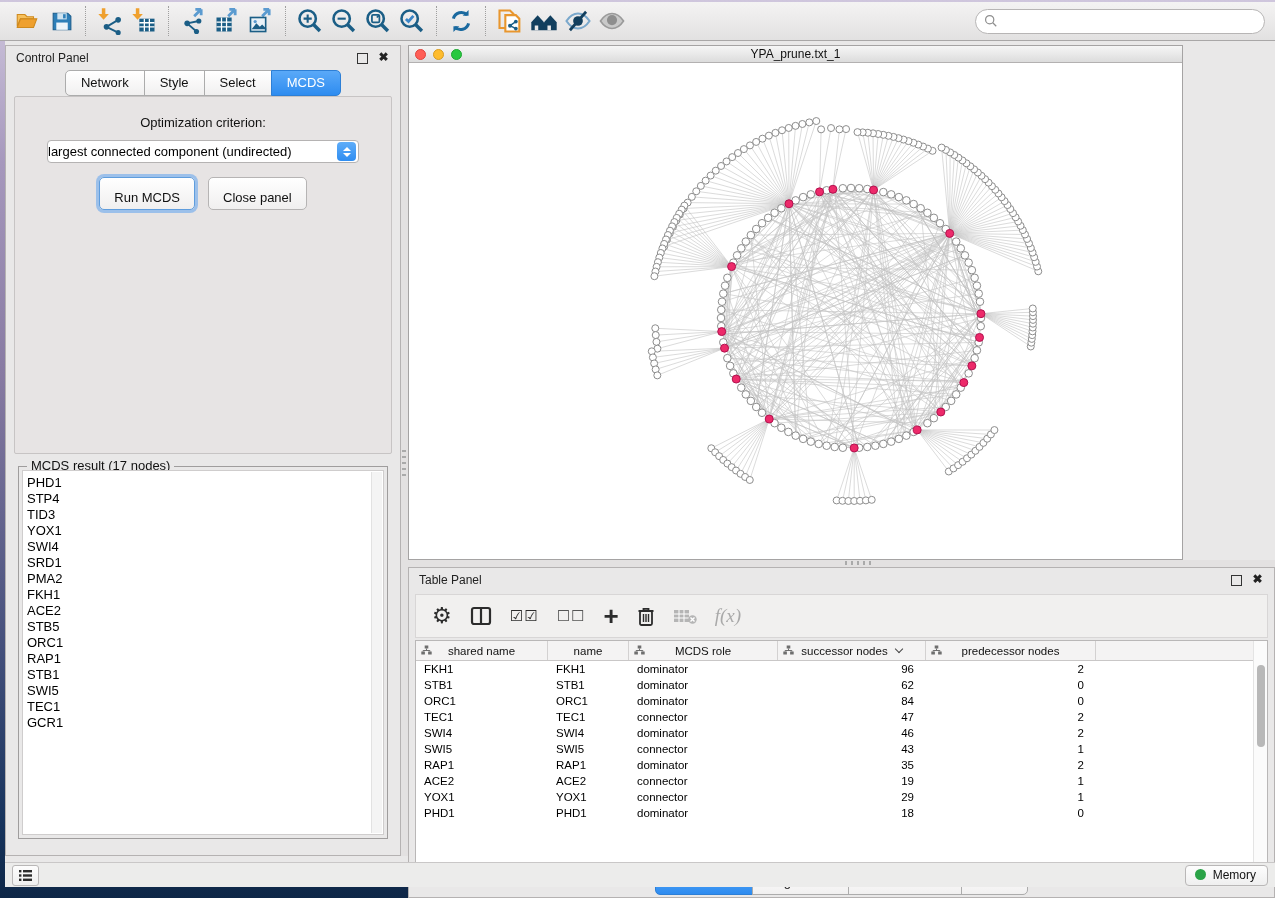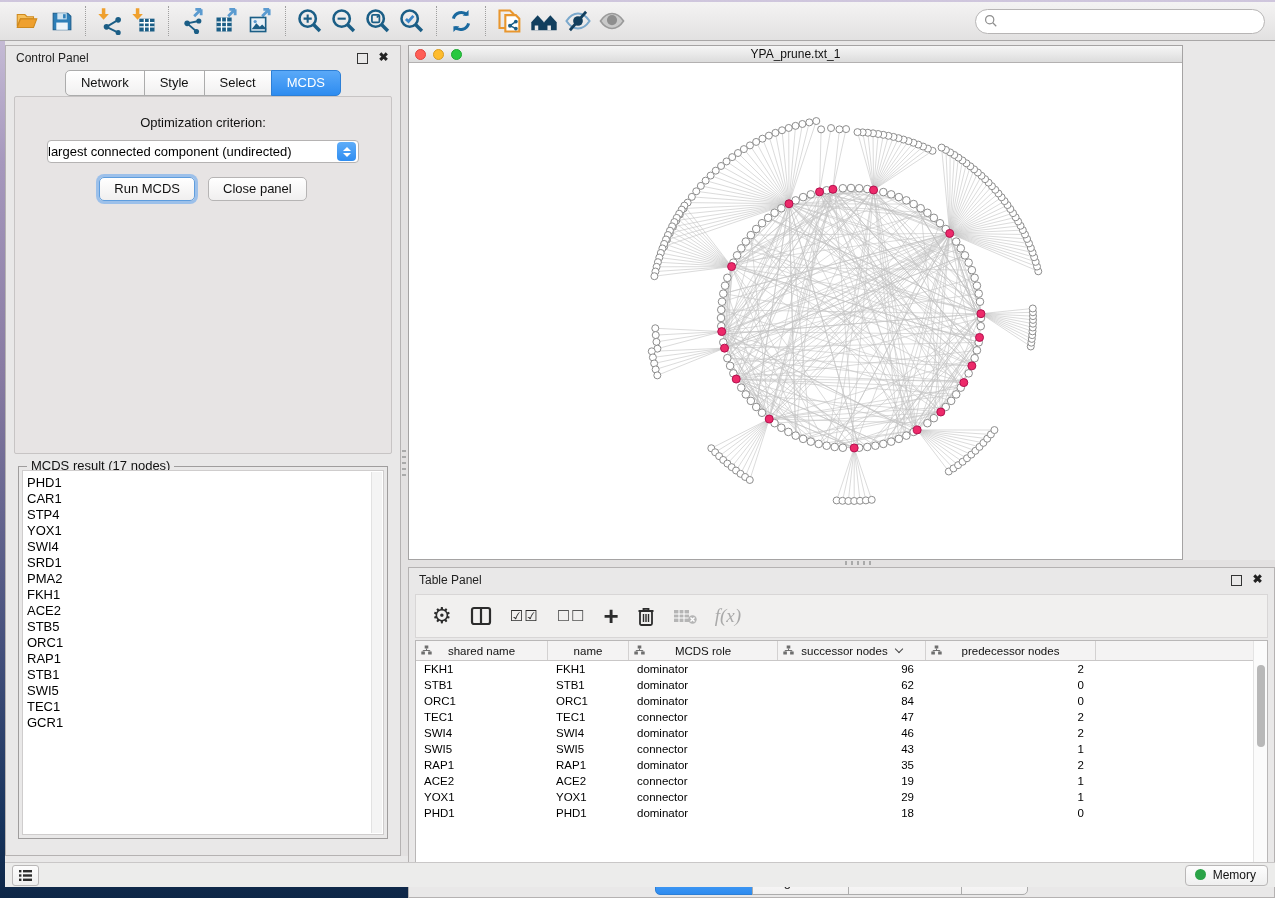--- a/index.html
+++ b/index.html
@@ -38,21 +38,21 @@
   .selectbox { margin-top:10px; width:312px; height:23px; background:#fff; border:1px solid #b5b3b3; border-radius:4px;
     display:flex; align-items:center; font-size:13px; }
   .selectbox .sel-val { flex:1; padding-left:0; white-space:nowrap; }
   .sel-stepper { width:19px; height:19px; margin-right:2px; border-radius:4px;
     background:linear-gradient(#5fadf9,#2f8df1); display:flex; flex-direction:column; align-items:center; justify-content:center; gap:2px; }
   .sel-stepper i { width:0; height:0; border-left:4px solid transparent; border-right:4px solid transparent; display:block; }
   .sel-up { border-bottom:4px solid #fff; }
   .sel-down { border-top:4px solid #fff; }
   .btn-row { margin-top:14px; display:flex; gap:13px; }
   .btn { background:linear-gradient(#ffffff,#f0efef); border:1px solid #b6b4b4; border-radius:5px;
-    font-size:13px; padding:3px 14px 4px 14px; color:#111; font-family:"Liberation Sans",sans-serif; cursor:default; }
+    font-size:13px; padding:12px 14px 4px 14px; color:#111; font-family:"Liberation Sans",sans-serif; cursor:default; }
   .btn.focused { box-shadow:0 0 0 3px rgba(106,169,238,.6); border-color:#5f9ddd; }
   .result-group { flex:1; margin:12px 12px 16px 12px; border:1px solid #9f9d9d; position:relative; background:#e9e8e8; padding:3px; }
   .result-title { position:absolute; top:-9px; left:8px; background:#e9e8e8; padding:0 4px; font-size:13px; color:#111; }
   .result-list { width:100%; height:100%; background:#fff; border:1px solid #cfcdcd; overflow:hidden; position:relative; padding:4px 0 0 4px; }
   .result-list .scroll-track { position:absolute; right:1px; top:1px; bottom:1px; width:11px; background:#f4f4f4; border-left:1px solid #e2e2e2; }
   .list-item { font-size:13px; line-height:16px; color:#000; }
   
   .v-gutter { position:absolute; left:396px; top:4px; width:7px; height:811px; background:#e3e1e1; }
   .v-gutter .grip { position:absolute; top:405px; left:1px; width:4px; height:26px;
     background:repeating-linear-gradient(180deg,#aaa 0 2px, transparent 2px 6px); }
@@ -267,22 +267,22 @@
       <div class="btn-row">
         <button class="btn focused">Run MCDS</button>
         <button class="btn">Close panel</button>
       </div>
     </div>
     <div class="result-group">
       <span class="result-title">MCDS result (17 nodes)</span>
       <div class="result-list">
         <div>
             <div class="list-item">PHD1</div>
-            <div class="list-item">CAR1</div>
             <div class="list-item">STP4</div>
+            <div class="list-item">TID3</div>
             <div class="list-item">YOX1</div>
             <div class="list-item">SWI4</div>
             <div class="list-item">SRD1</div>
             <div class="list-item">PMA2</div>
             <div class="list-item">FKH1</div>
             <div class="list-item">ACE2</div>
             <div class="list-item">STB5</div>
             <div class="list-item">ORC1</div>
             <div class="list-item">RAP1</div>
             <div class="list-item">STB1</div>

